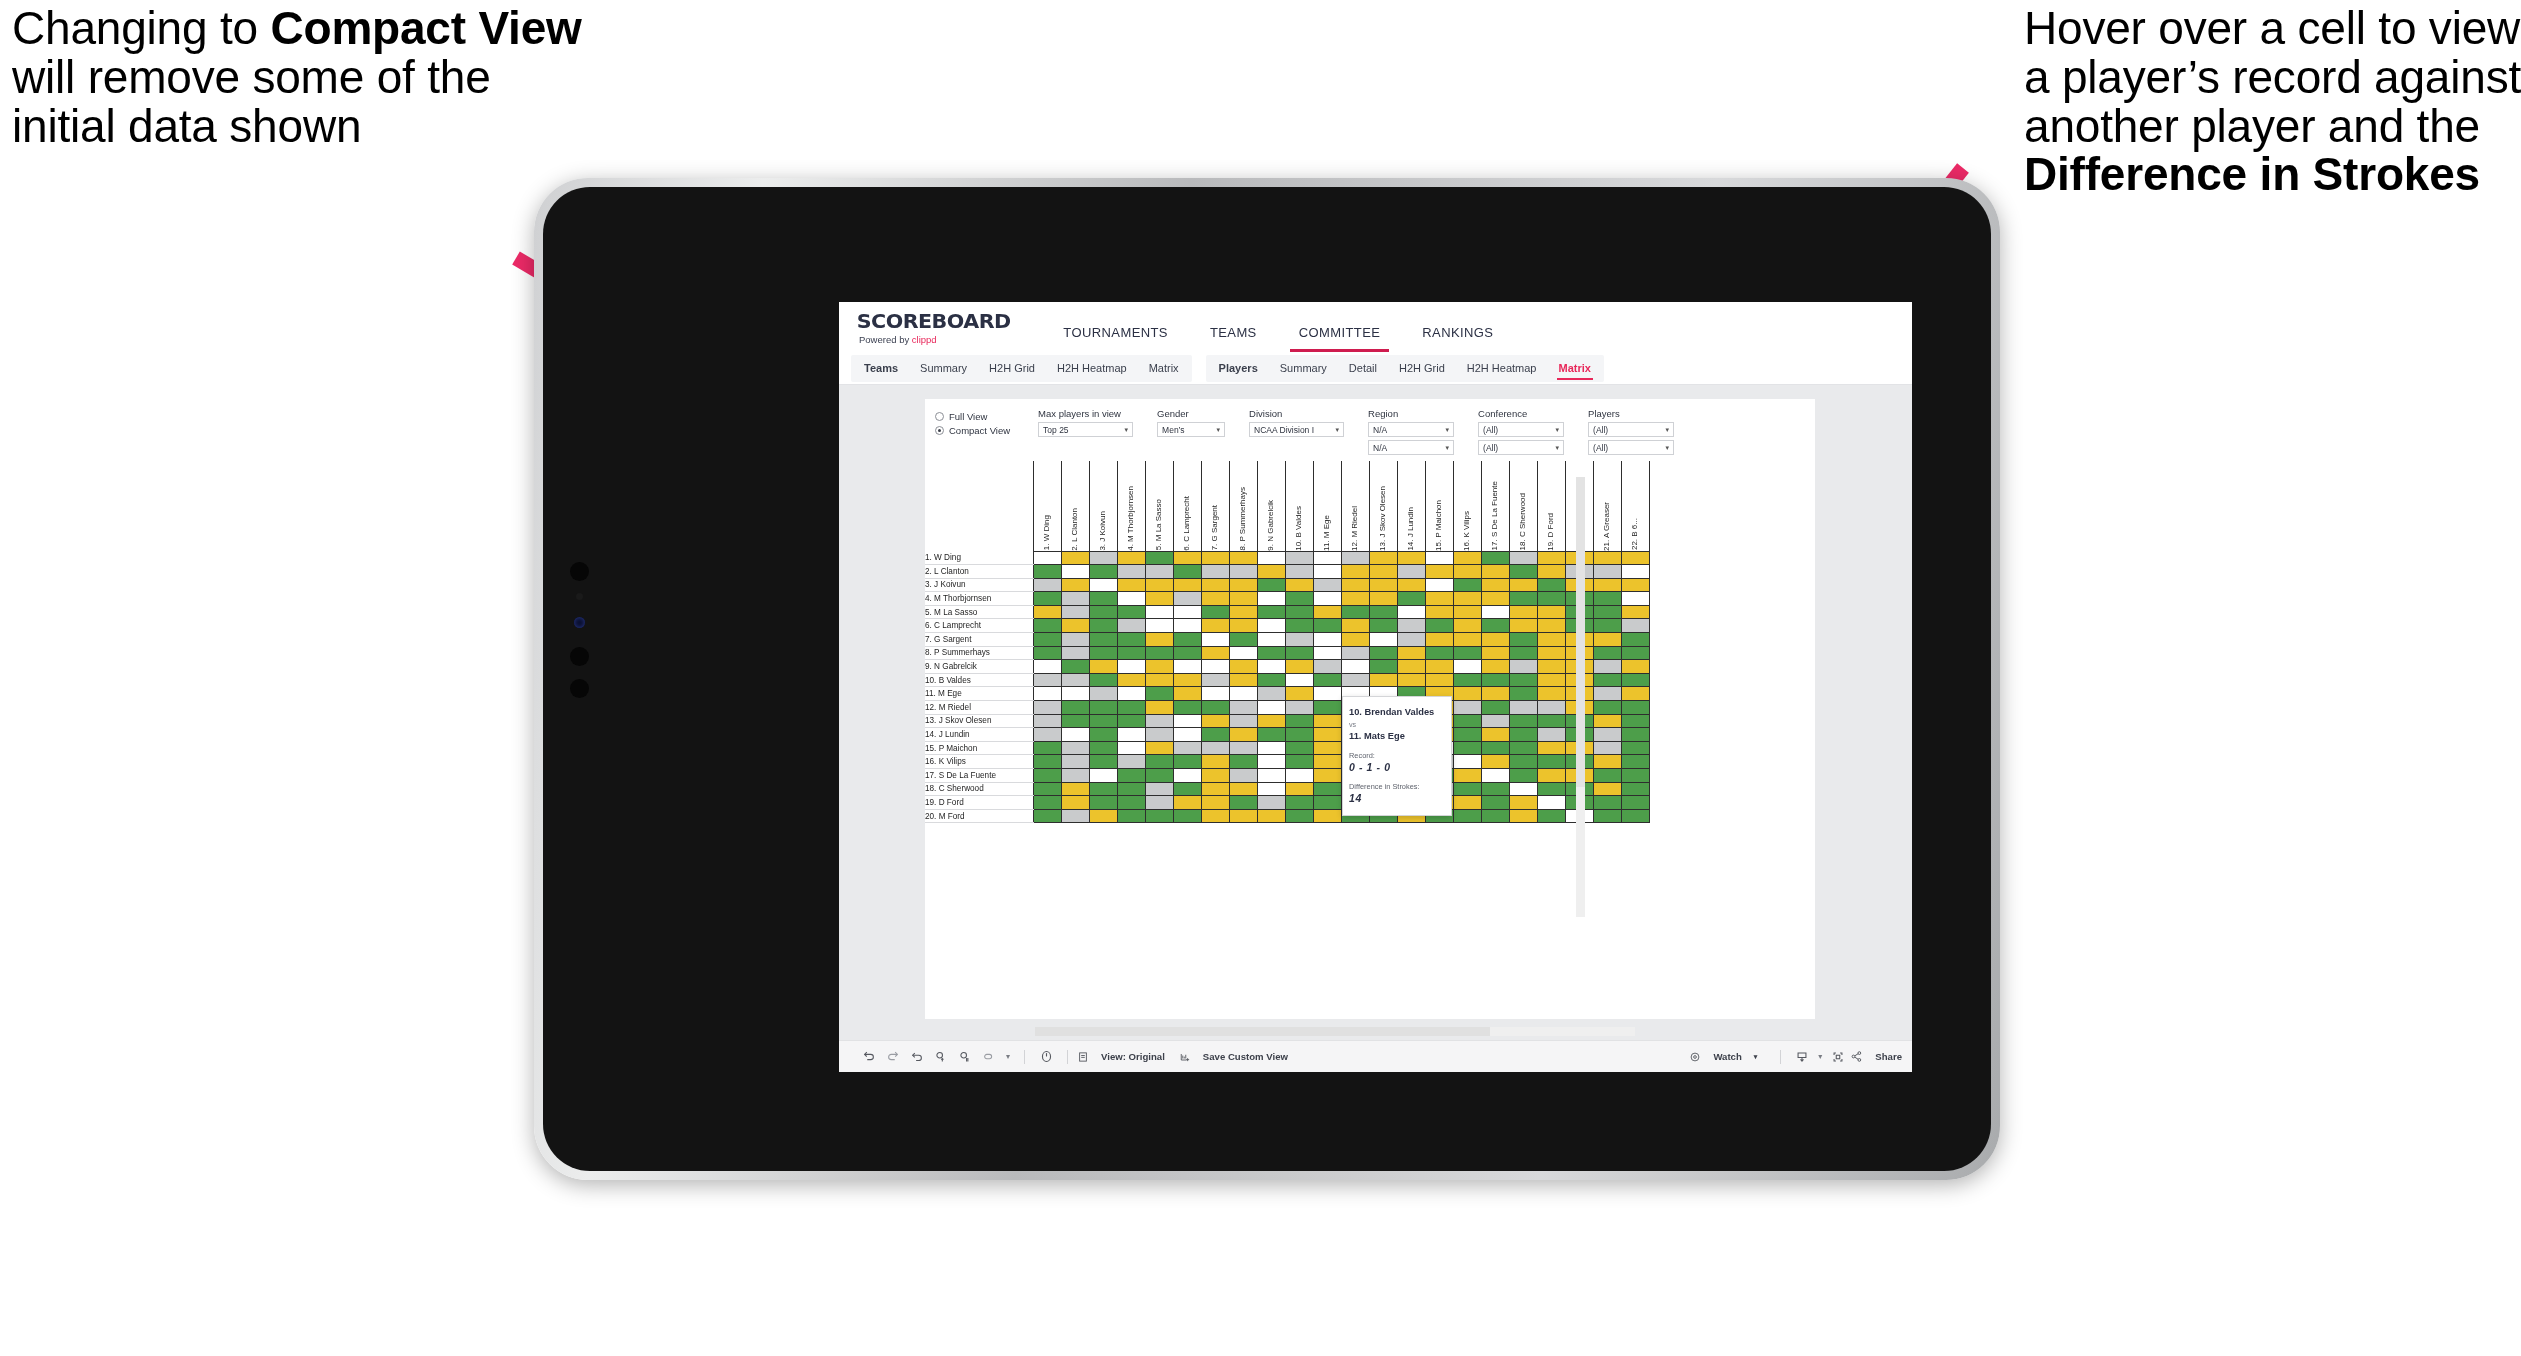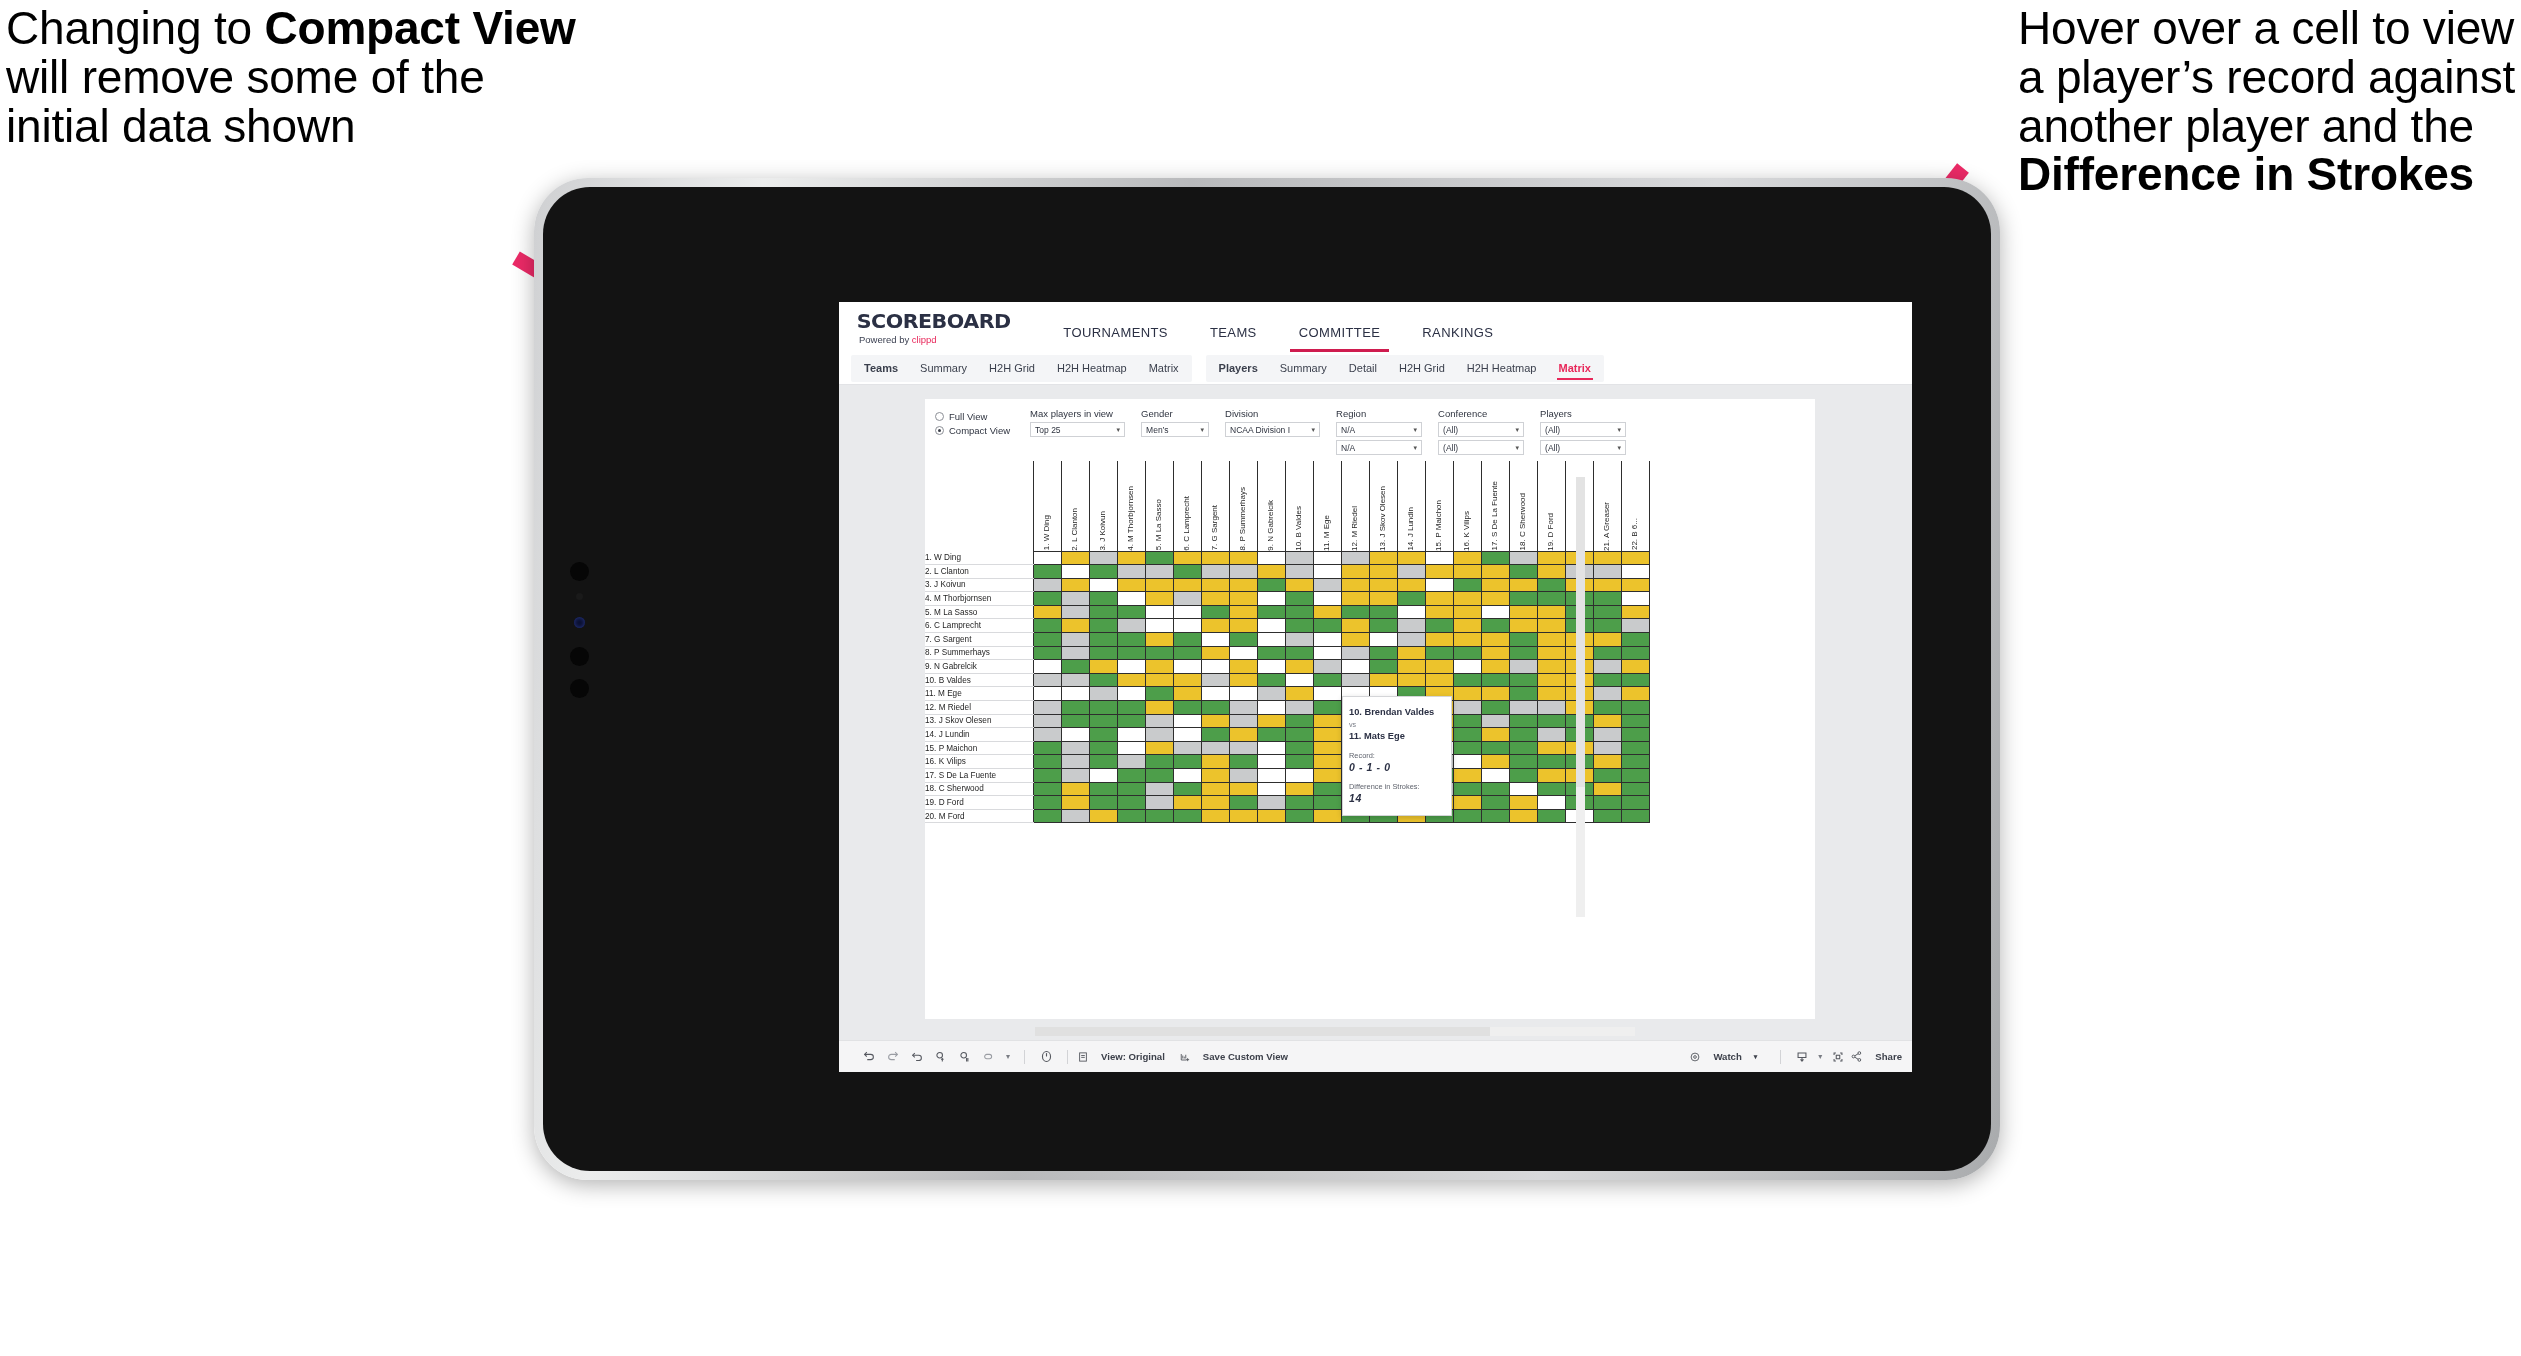--- a/index.html
+++ b/index.html
@@ -12,20 +12,21 @@
   #stage { position: relative; width: 2521px; height: 1356px; }
 
   
   .annot {
     position: absolute;
     font-size: 46px;
     line-height: 1.06;
     color: #000;
     font-weight: 400;
     letter-spacing: -0.2px;
+    margin-left: 6px;
   }
   .annot b { font-weight: 700; }
   #annot-left  { left: 6px;  top: 4px;  width: 570px; }
   #annot-right { left: 2018px; top: 4px; width: 500px; }
 
   
   .arrow-svg { position: absolute; left: 0; top: 0; width: 2521px; height: 1356px; pointer-events: none; }
 
   
   #tablet {
@@ -101,21 +102,21 @@
   }
 
   
   #work { position:relative; width:100%; height: 687px; background:#e9eaec; }
   #sheet {
     position:absolute; left:86px; top:14px; width:890px; height:620px;
     background:#fff;
   }
 
   
-  #filters { display:flex; padding:9px 10px 6px 10px; gap:2px; }
+  #filters { display:flex; padding:9px 10px 6px 10px; gap:10px; }
   .fgroup { margin-right: 14px; }
   .flabel { font-size:9.5px; color:#2f3440; margin-bottom:3px; white-space:nowrap; }
   .fsel {
     height:15px; border:1px solid #cfd1d5; background:#fff;
     font-size:8.5px; color:#2f3440; display:flex; align-items:center;
     padding:0 4px; position:relative; white-space:nowrap;
   }
   .fsel + .fsel { margin-top:3px; }
   .fsel .caret { position:absolute; right:4px; font-size:7px; color:#555; }
   .w-top25 { width:95px; } .w-gender { width:68px; } .w-div { width:95px; }

